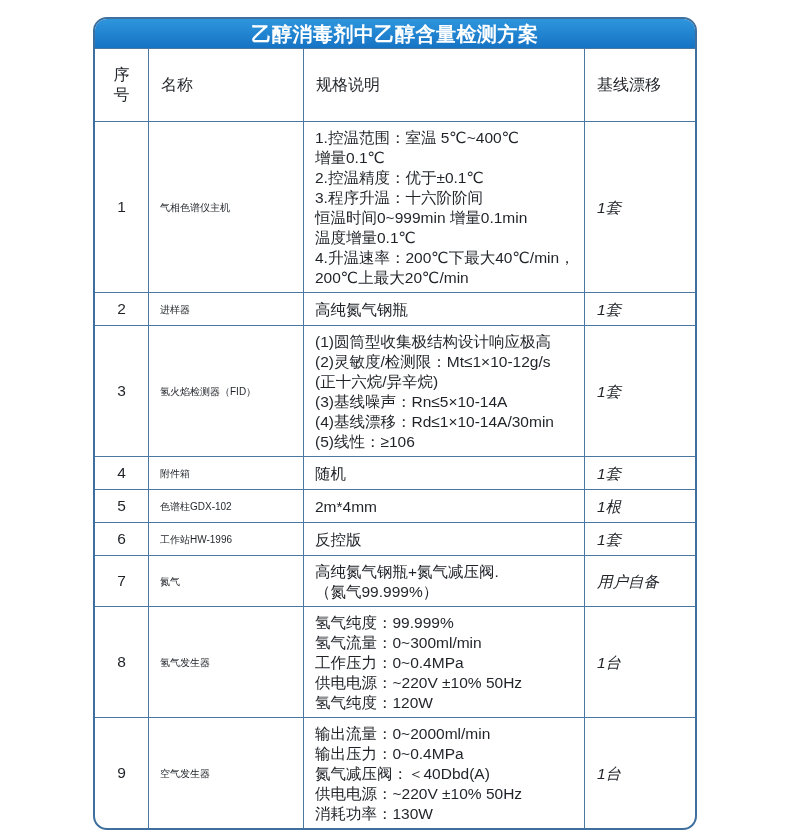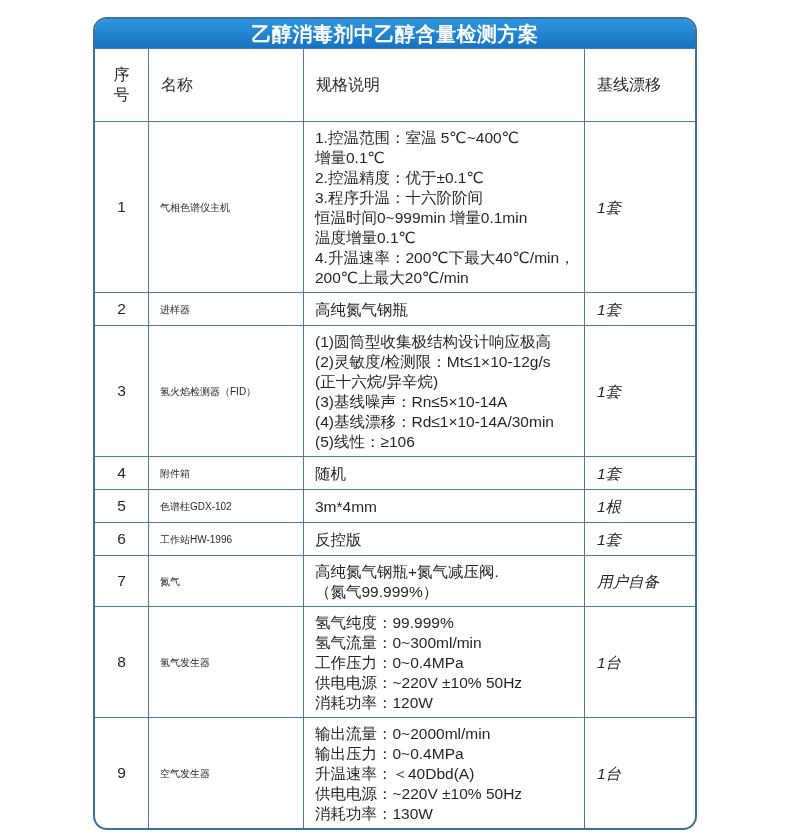--- a/index.html
+++ b/index.html
@@ -141,21 +141,21 @@
             <td class="name-cell">附件箱</td>
             <td class="spec-cell">
               <div class="spec-line">随机</div>
             </td>
             <td class="qty-cell">1套</td>
           </tr>
           <tr>
             <td class="no-cell">5</td>
             <td class="name-cell">色谱柱GDX-102</td>
             <td class="spec-cell">
-              <div class="spec-line">3m*4mm</div>
+              <div class="spec-line">2m*4mm</div>
             </td>
             <td class="qty-cell">1根</td>
           </tr>
           <tr>
             <td class="no-cell">6</td>
             <td class="name-cell">工作站HW-1996</td>
             <td class="spec-cell">
               <div class="spec-line">反控版</div>
             </td>
             <td class="qty-cell">1套</td>
@@ -170,31 +170,31 @@
             <td class="qty-cell">用户自备</td>
           </tr>
           <tr>
             <td class="no-cell">8</td>
             <td class="name-cell">氢气发生器</td>
             <td class="spec-cell">
               <div class="spec-line">氢气纯度：99.999%</div>
               <div class="spec-line">氢气流量：0~300ml/min</div>
               <div class="spec-line">工作压力：0~0.4MPa</div>
               <div class="spec-line">供电电源：~220V ±10% 50Hz</div>
-              <div class="spec-line">消耗功率：120W</div>
+              <div class="spec-line">氢气纯度：120W</div>
             </td>
             <td class="qty-cell">1台</td>
           </tr>
           <tr>
             <td class="no-cell">9</td>
             <td class="name-cell">空气发生器</td>
             <td class="spec-cell">
               <div class="spec-line">输出流量：0~2000ml/min</div>
               <div class="spec-line">输出压力：0~0.4MPa</div>
-              <div class="spec-line">升温速率：＜40Dbd(A)</div>
+              <div class="spec-line">氮气减压阀：＜40Dbd(A)</div>
               <div class="spec-line">供电电源：~220V ±10% 50Hz</div>
               <div class="spec-line">消耗功率：130W</div>
             </td>
             <td class="qty-cell">1台</td>
           </tr>
         </tbody>
     </table>
   </div>
 </div>
 

